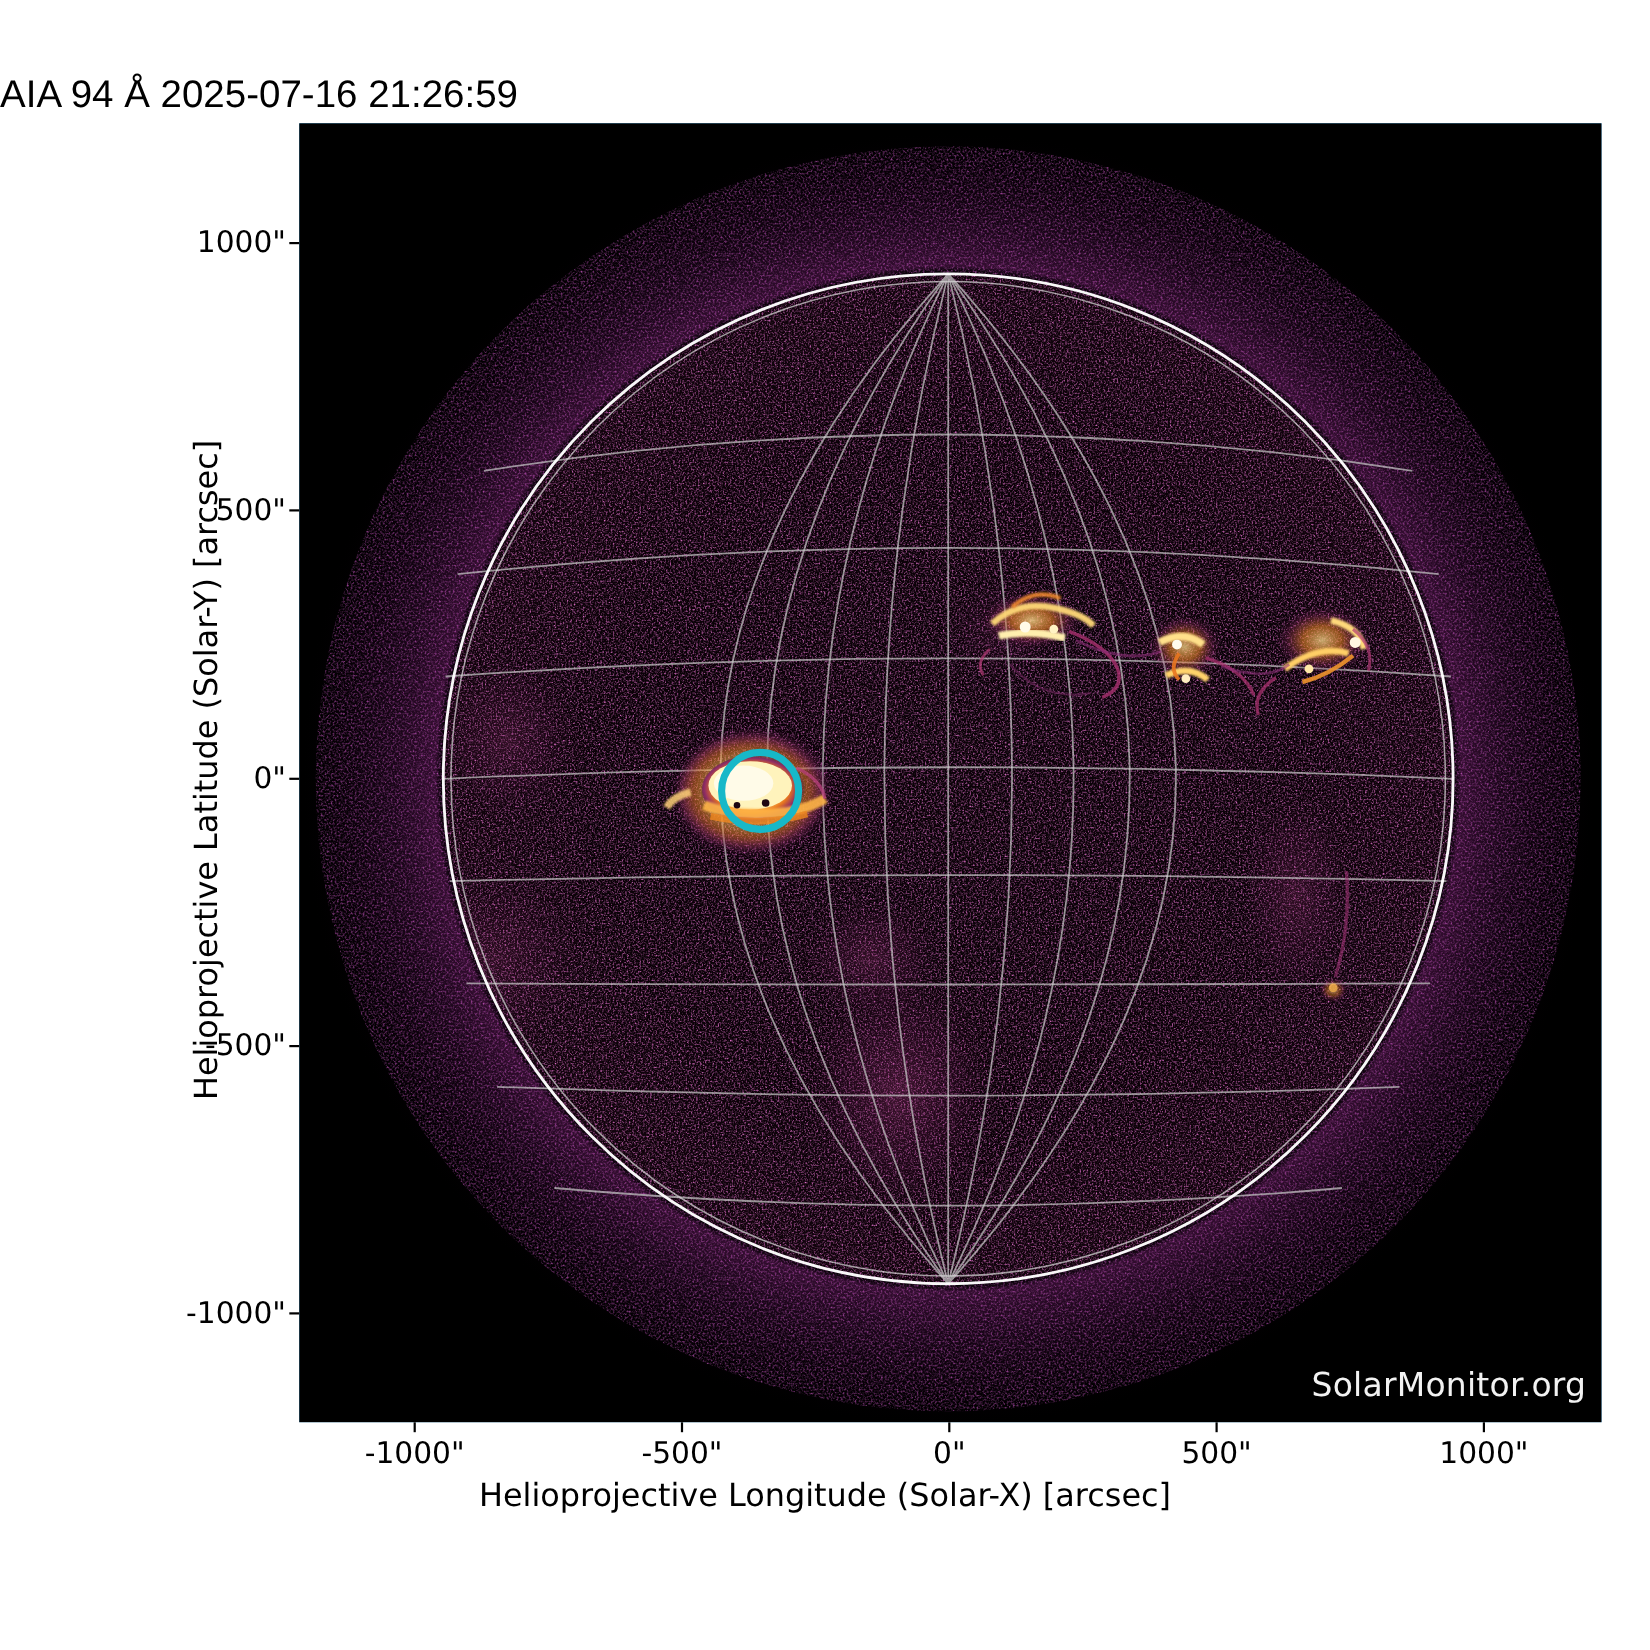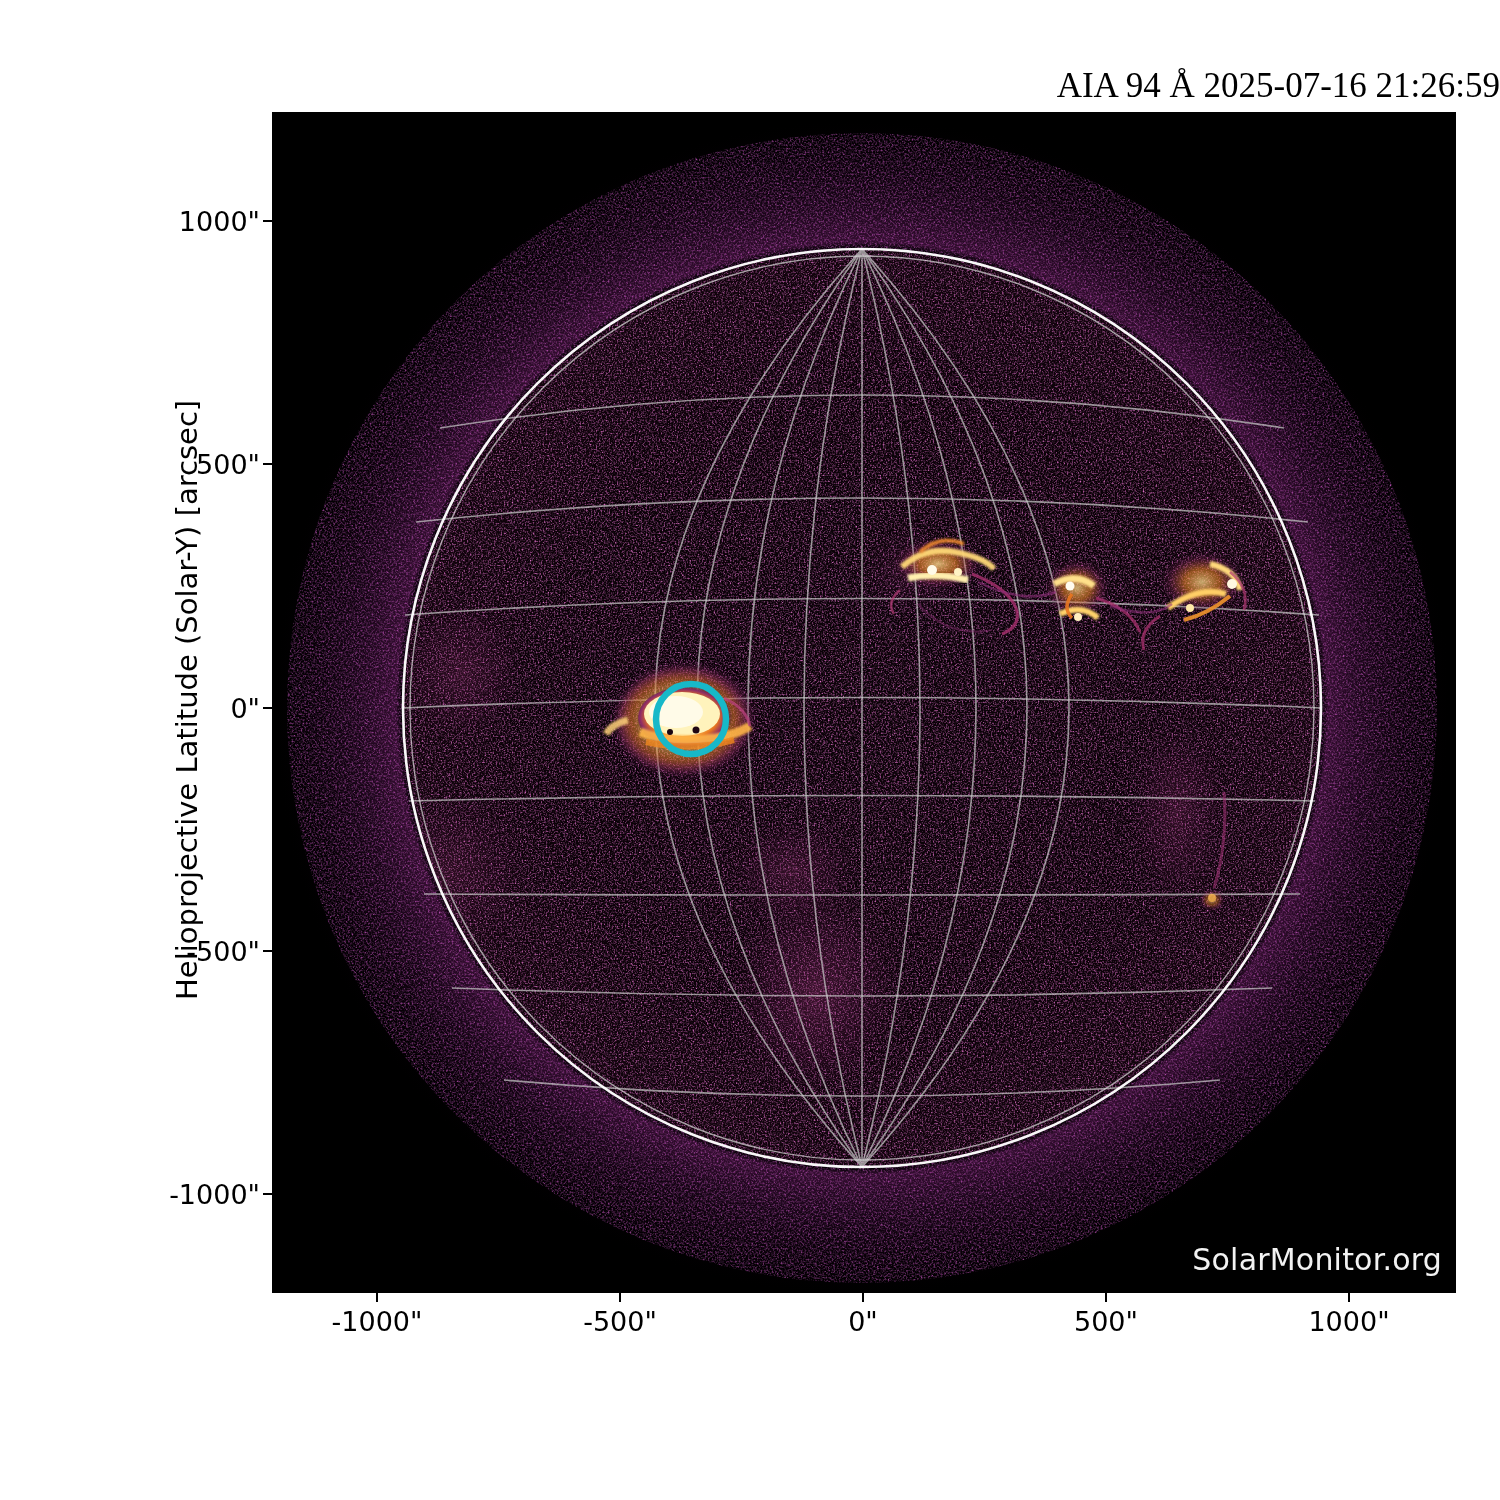--- a/index.html
+++ b/index.html
@@ -19,24 +19,24 @@
     left: 0; top: 0;
     width: 1500px;
     height: 1500px;
     background: #ffffff;
   }
   #plot-title {
     position: absolute;
     left: 0;
     top: 66px;
     width: 1500px;
-    text-align: right;
+    text-align: left;
     font-size: 35px;
     color: #000000;
-    font-family: Liberation Serif, serif;
+    font-family: Liberation Sans, sans-serif;
     letter-spacing: 0px;
     white-space: nowrap;
   }
   #axes {
     position: absolute;
     left: 272px;
     top: 112px;
     width: 1184px;
     height: 1181px;
     background: #0c4a6e;
@@ -327,14 +327,15 @@
     <div class="xtick-label" style="left:863px; top:1306px;">0"</div>
 
     <div class="tickmark-x" style="left:1105px; top:1293px;"></div>
     <div class="xtick-label" style="left:1106px; top:1306px;">500"</div>
 
     <div class="tickmark-x" style="left:1348px; top:1293px;"></div>
     <div class="xtick-label" style="left:1349px; top:1306px;">1000"</div>
   </div>
 
   <div id="ylabel">Helioprojective Latitude (Solar-Y) [arcsec]</div>
+  <div id="xlabel">Helioprojective Longitude (Solar-X) [arcsec]</div>
 
 </div>
 
 </body></html>

